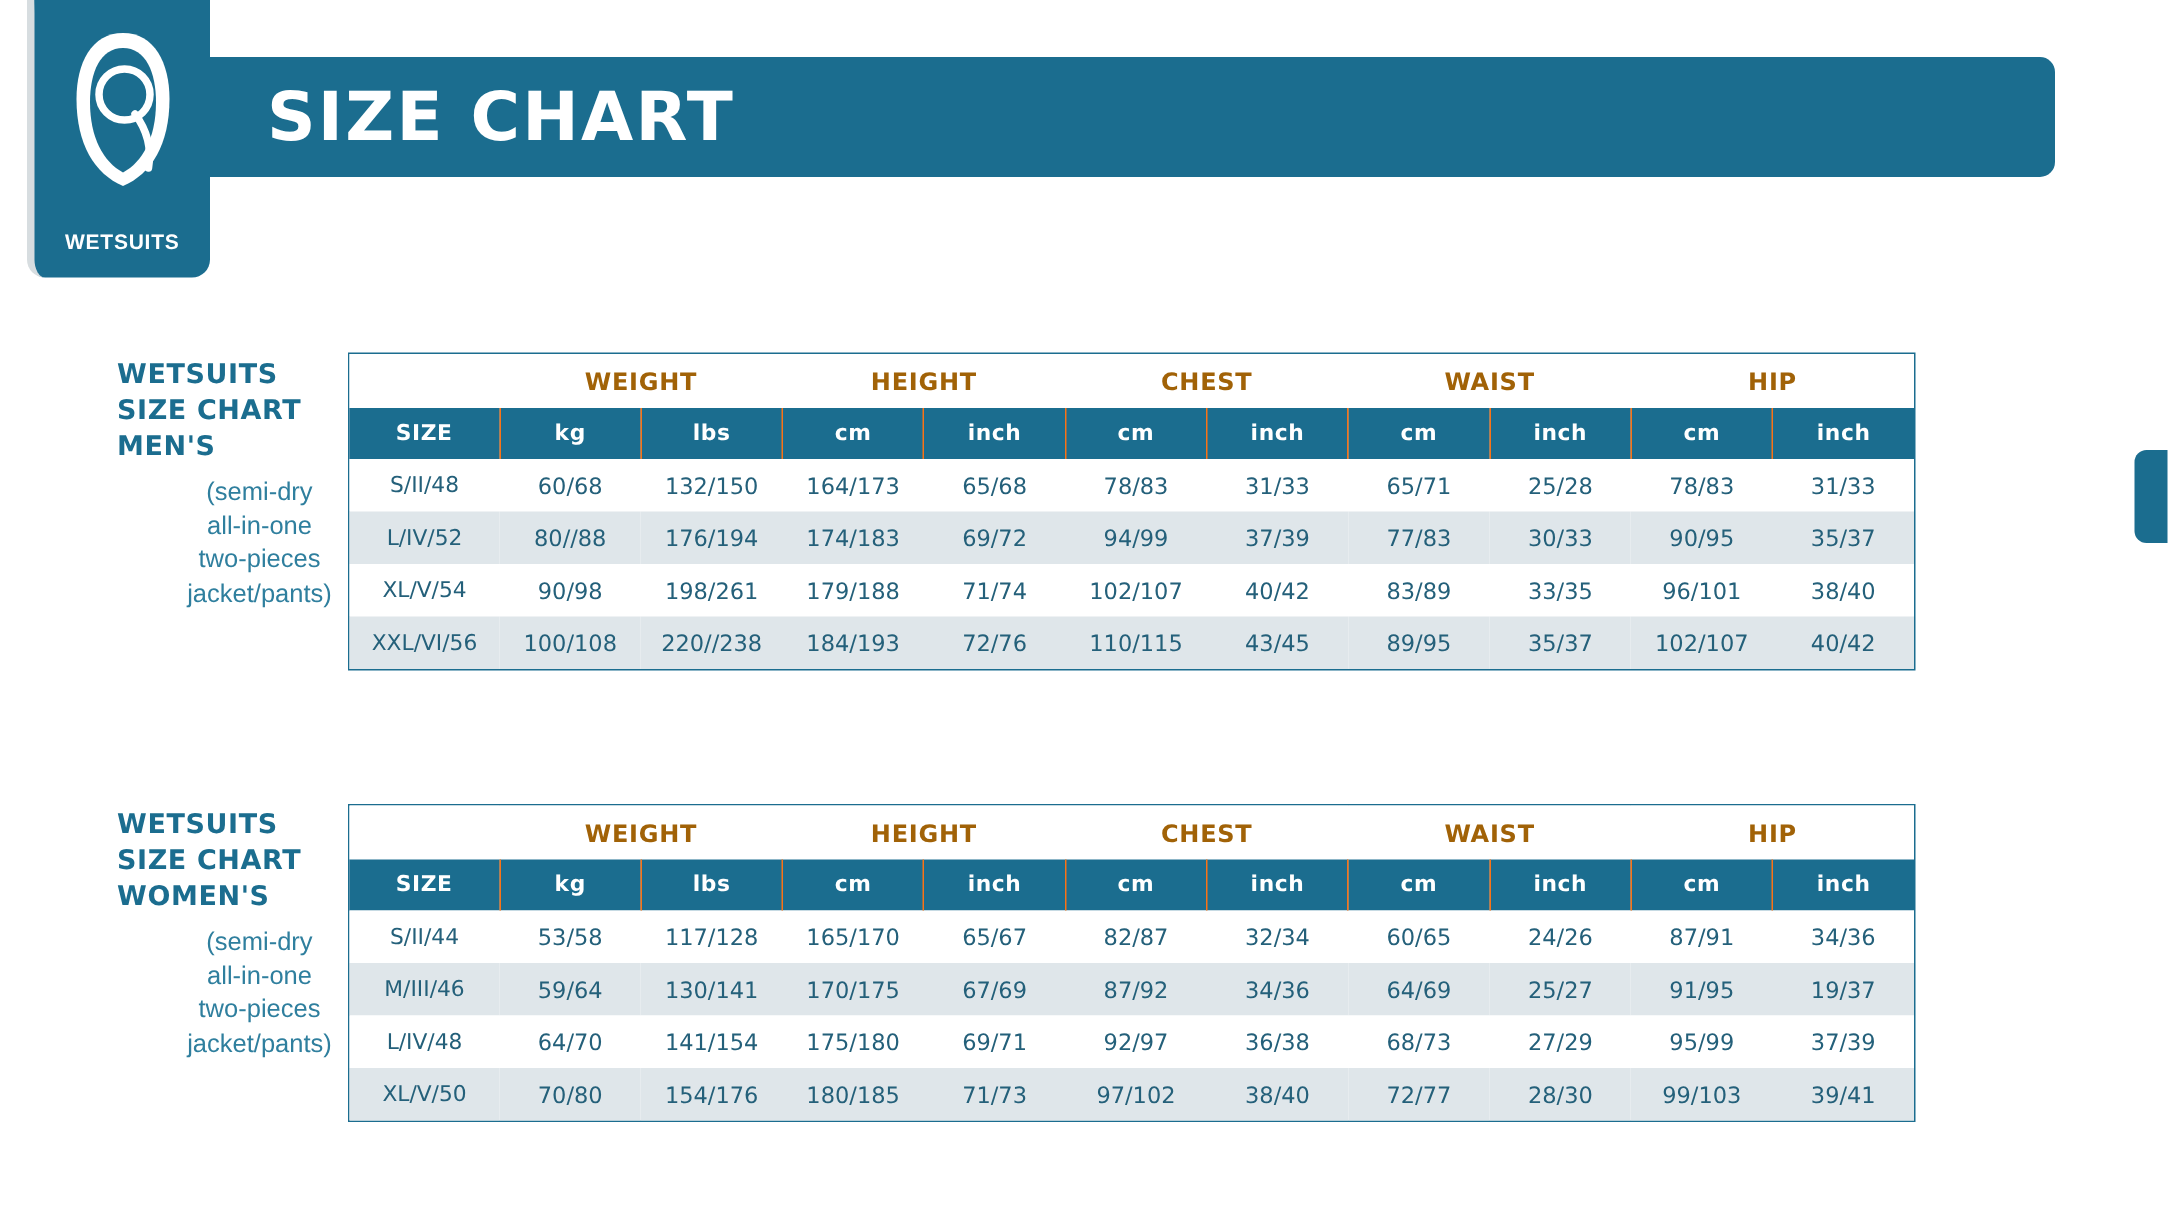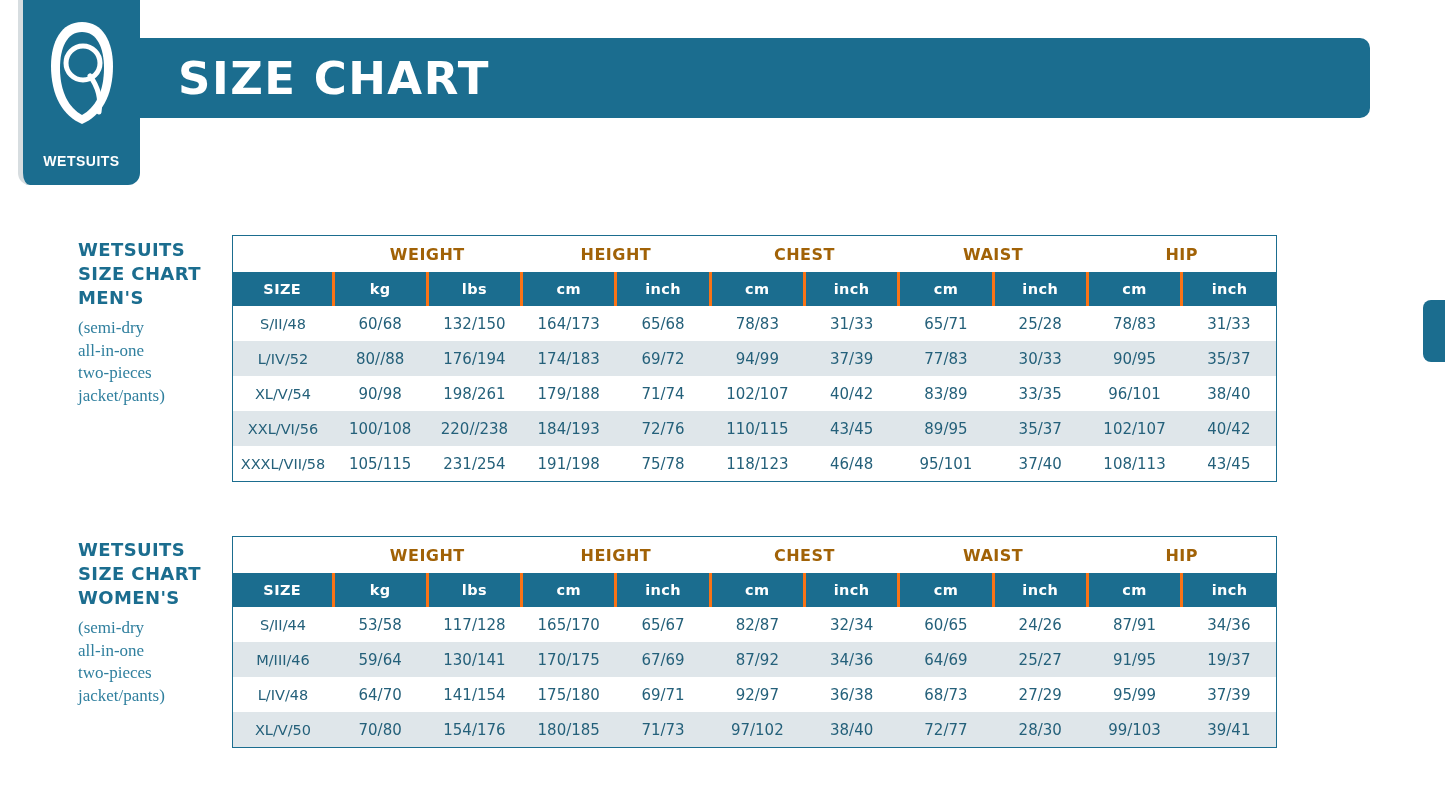--- a/index.html
+++ b/index.html
@@ -96,21 +96,22 @@
     font-size: 18px;
     font-weight: bold;
     letter-spacing: 0.4px;
     color: #1b6d8f;
     font-family: "DejaVu Sans", sans-serif;
   }
   .caption .c-sub {
     margin-top: 8px;
     font-size: 17px;
     color: #2f7f9e;
-    font-family: Liberation Serif, serif;
+    font-family: Liberation Sans, sans-serif;
+    text-align: center;
   }
 
   
   .chart {
     position: absolute;
     width: 1045px;
     border: 1px solid #1b6d8f;
     box-sizing: border-box;
     background: #ffffff;
   }
@@ -132,21 +133,21 @@
     background: #ffffff;
     border: none;
   }
   .subrow th {
     height: 32px;
     background: #1b6d8f;
     color: #ffffff;
     font-size: 14.5px;
     font-weight: bold;
     letter-spacing: 0.4px;
-    border-right: 3px solid #f97316;
+    border-right: 1px solid #f97316;
   }
   .subrow th:last-child { border-right: none; }
   tbody td {
     height: 33px;
     font-size: 15px;
     color: #24607a;
   }
   tbody tr:nth-child(even) td {
     background: #dfe6ea;
   }
@@ -272,33 +273,20 @@
         <td>220//238</td>
         <td>184/193</td>
         <td>72/76</td>
         <td>110/115</td>
         <td>43/45</td>
         <td>89/95</td>
         <td>35/37</td>
         <td>102/107</td>
         <td>40/42</td>
       </tr>
-      <tr>
-        <td class="size-cell">XXXL/VII/58</td>
-        <td>105/115</td>
-        <td>231/254</td>
-        <td>191/198</td>
-        <td>75/78</td>
-        <td>118/123</td>
-        <td>46/48</td>
-        <td>95/101</td>
-        <td>37/40</td>
-        <td>108/113</td>
-        <td>43/45</td>
-      </tr>
     </tbody>
   </table>
 </div>
 
 <div class="caption" style="left:78px; top:538px;">
   <div class="c-title">WETSUITS</div>
   <div class="c-title">SIZE CHART</div>
   <div class="c-title">WOMEN'S</div>
   <div class="c-sub">(semi-dry</div>
   <div class="c-sub" style="margin-top:0">all-in-one</div>

